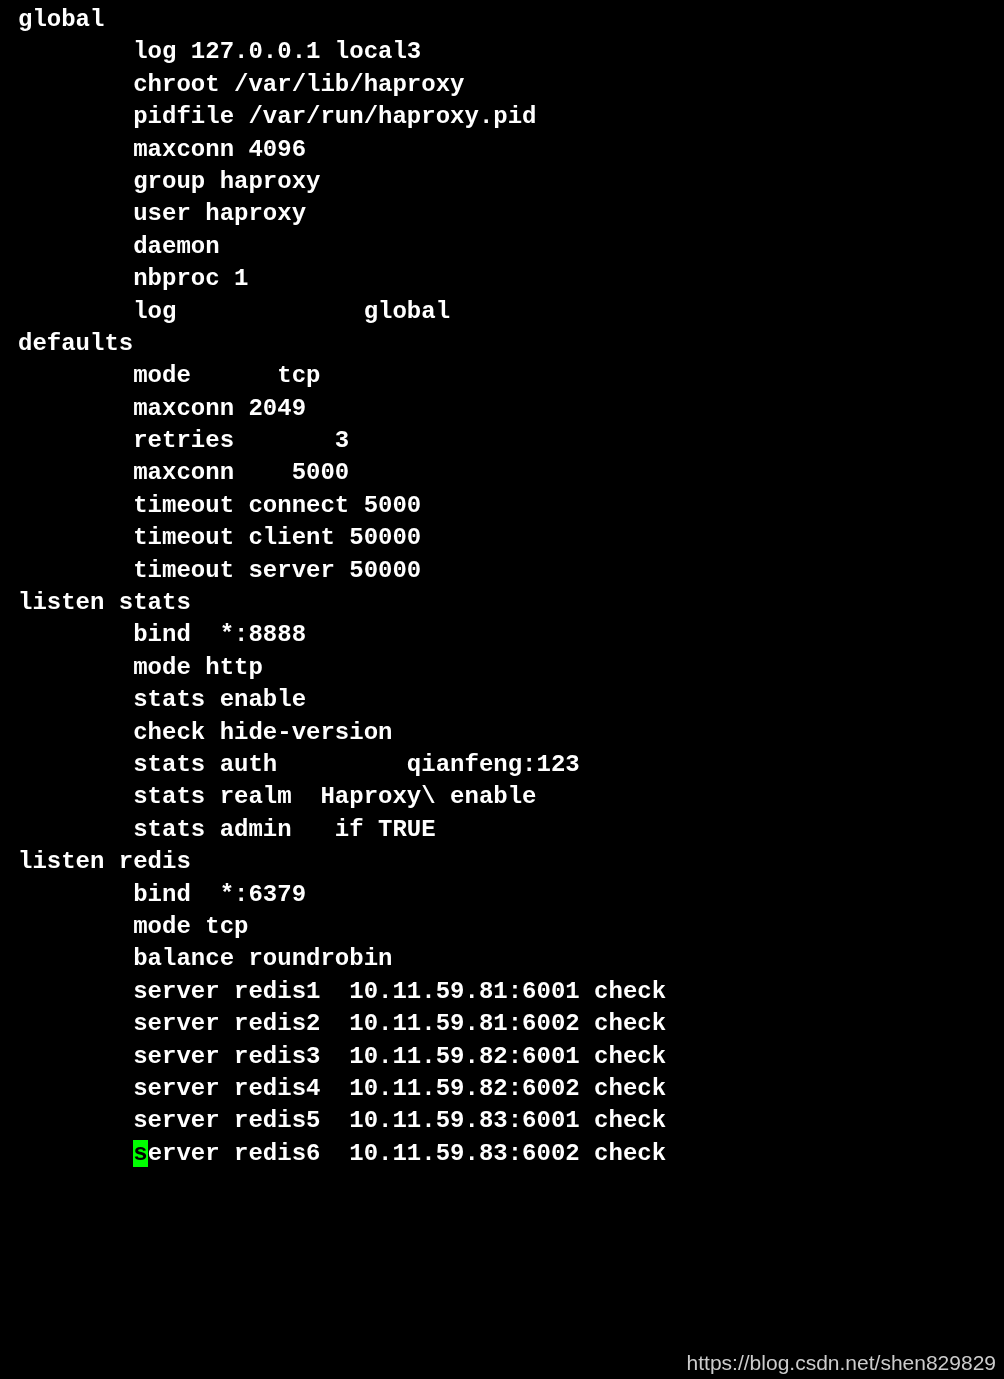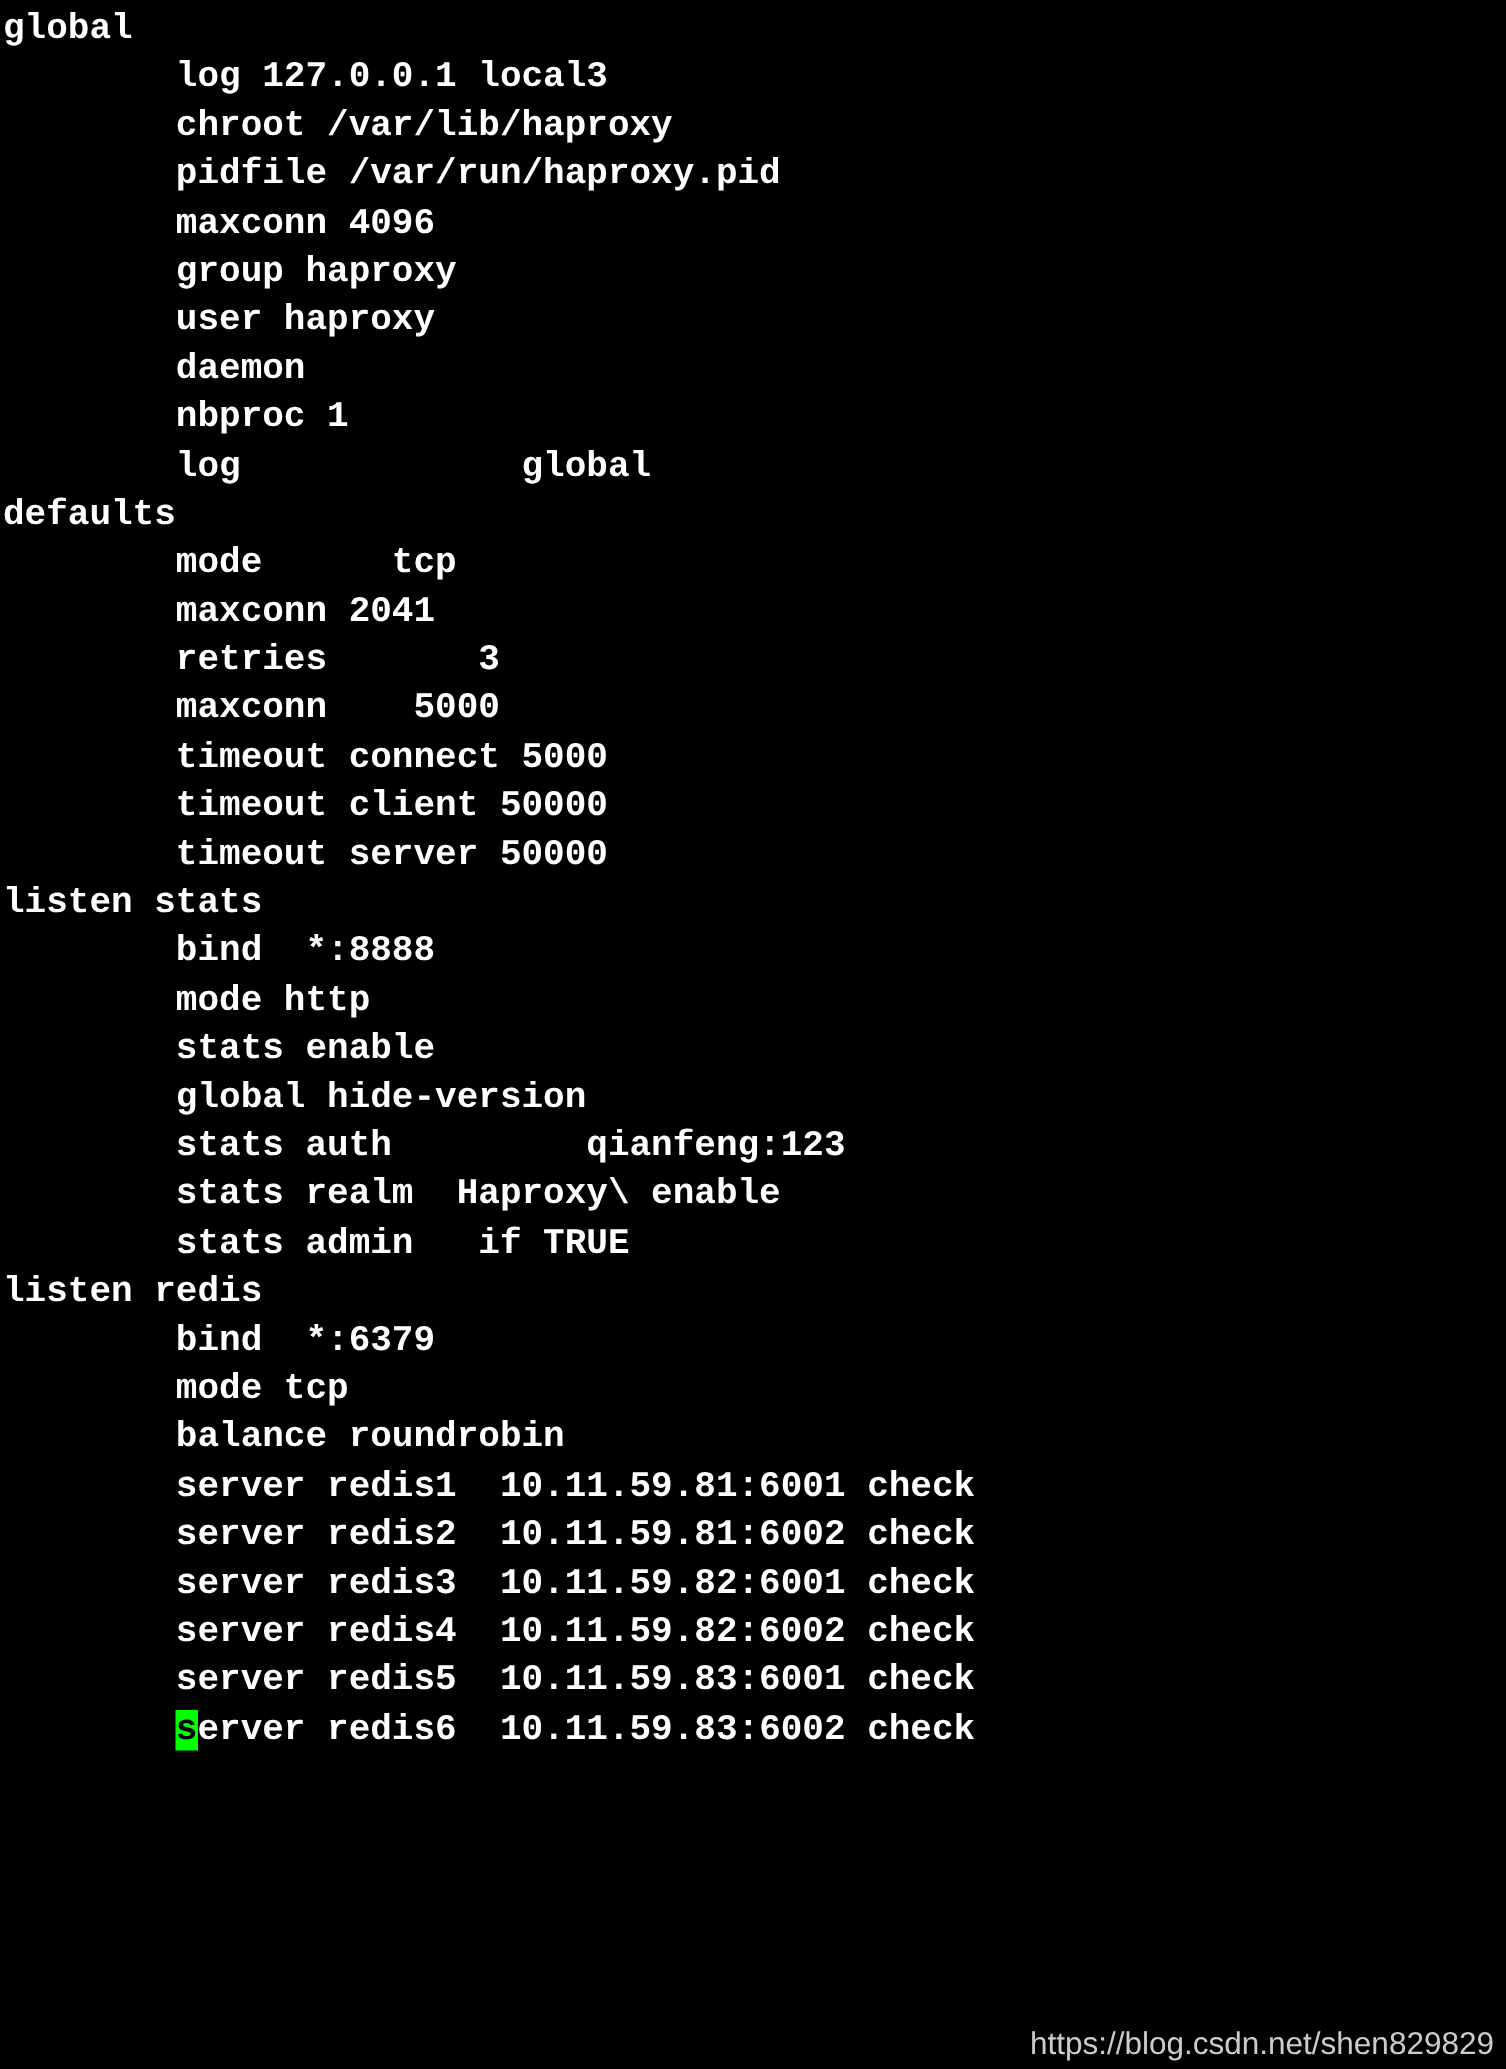--- a/index.html
+++ b/index.html
@@ -15,21 +15,21 @@
       font-weight: bold;
       line-height: 1.35;
       width: 1004px;
       height: 1379px;
       overflow: hidden;
       position: relative;
       padding-top: 4px;
     }
     .config-line {
       white-space: pre;
-      padding-left: 2px;
+      padding-left: 18px;
     }
     .cursor {
       background-color: #00ff00;
       color: #000000;
     }
     .watermark {
       position: absolute;
       bottom: 2px;
       right: 8px;
       font-size: 21px;
@@ -47,31 +47,31 @@
   <div class="config-line">        chroot /var/lib/haproxy</div>
   <div class="config-line">        pidfile /var/run/haproxy.pid</div>
   <div class="config-line">        maxconn 4096</div>
   <div class="config-line">        group haproxy</div>
   <div class="config-line">        user haproxy</div>
   <div class="config-line">        daemon</div>
   <div class="config-line">        nbproc 1</div>
   <div class="config-line">        log             global</div>
   <div class="config-line">defaults</div>
   <div class="config-line">        mode      tcp</div>
-  <div class="config-line">        maxconn 2041</div>
+  <div class="config-line">        maxconn 2049</div>
   <div class="config-line">        retries       3</div>
   <div class="config-line">        maxconn    5000</div>
   <div class="config-line">        timeout connect 5000</div>
   <div class="config-line">        timeout client 50000</div>
   <div class="config-line">        timeout server 50000</div>
   <div class="config-line">listen stats</div>
   <div class="config-line">        bind  *:8888</div>
   <div class="config-line">        mode http</div>
   <div class="config-line">        stats enable</div>
-  <div class="config-line">        global hide-version</div>
+  <div class="config-line">        check hide-version</div>
   <div class="config-line">        stats auth         qianfeng:123</div>
   <div class="config-line">        stats realm  Haproxy\ enable</div>
   <div class="config-line">        stats admin   if TRUE</div>
   <div class="config-line"></div>
   <div class="config-line">listen redis</div>
   <div class="config-line">        bind  *:6379</div>
   <div class="config-line">        mode tcp</div>
   <div class="config-line">        balance roundrobin</div>
   <div class="config-line"></div>
   <div class="config-line"></div>

